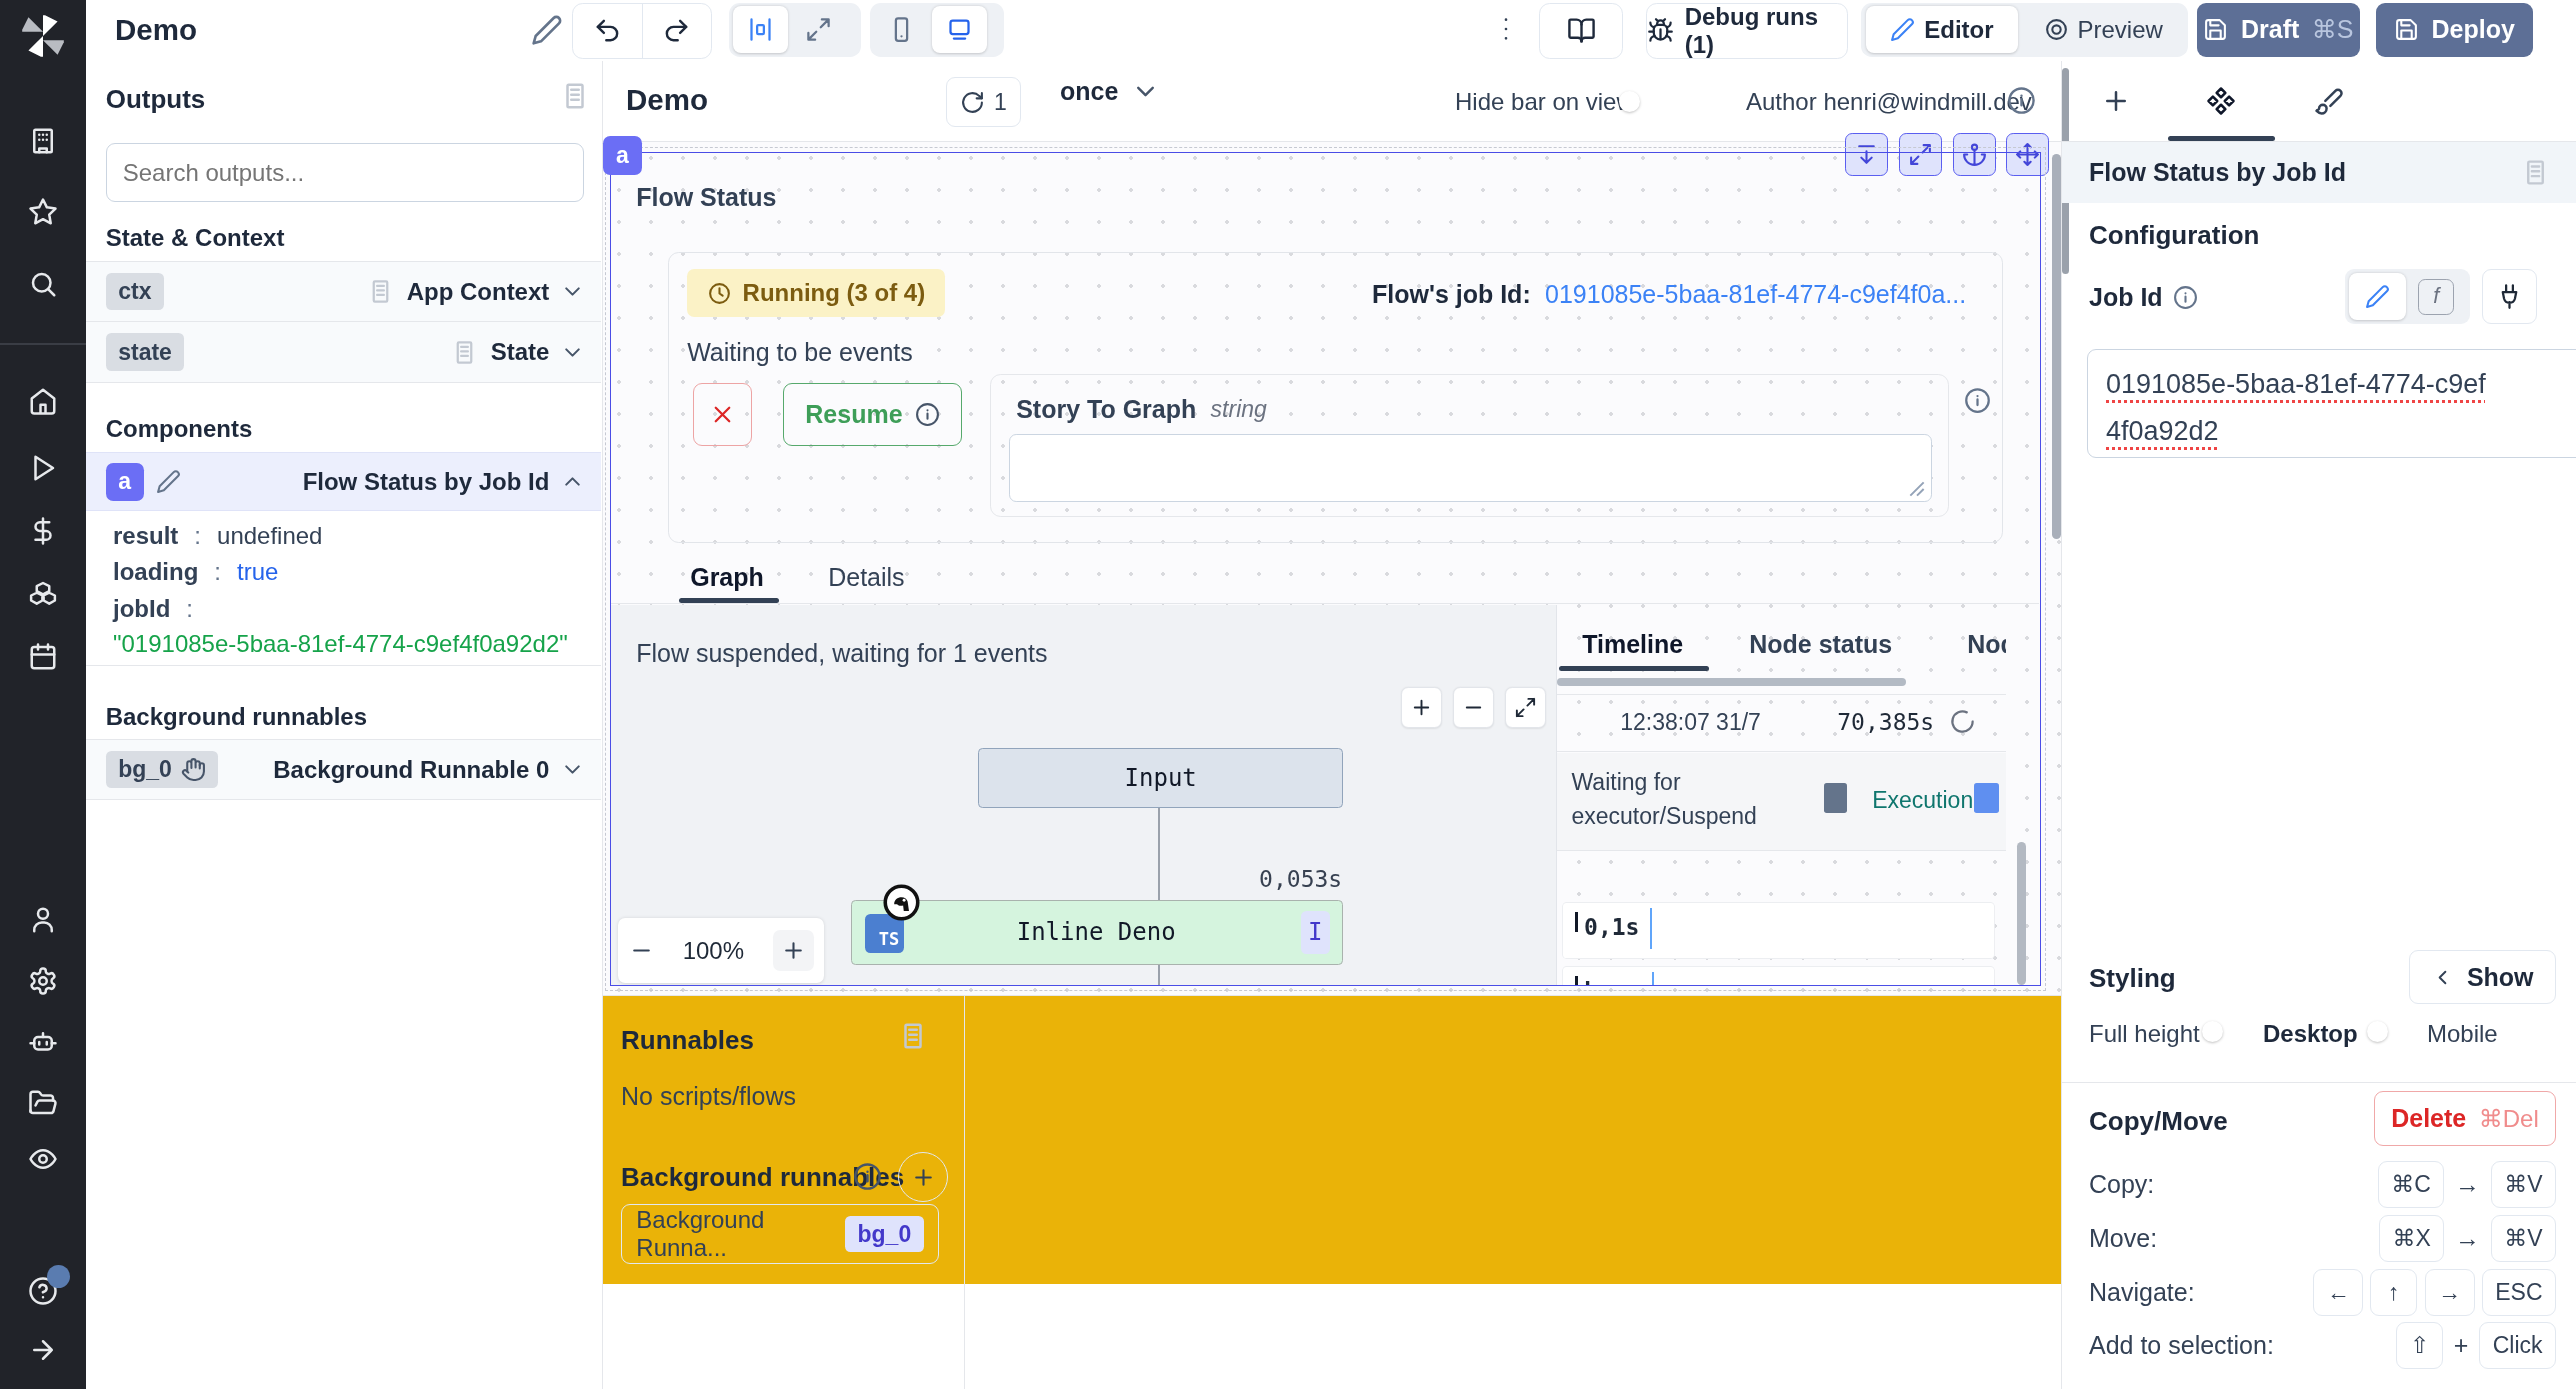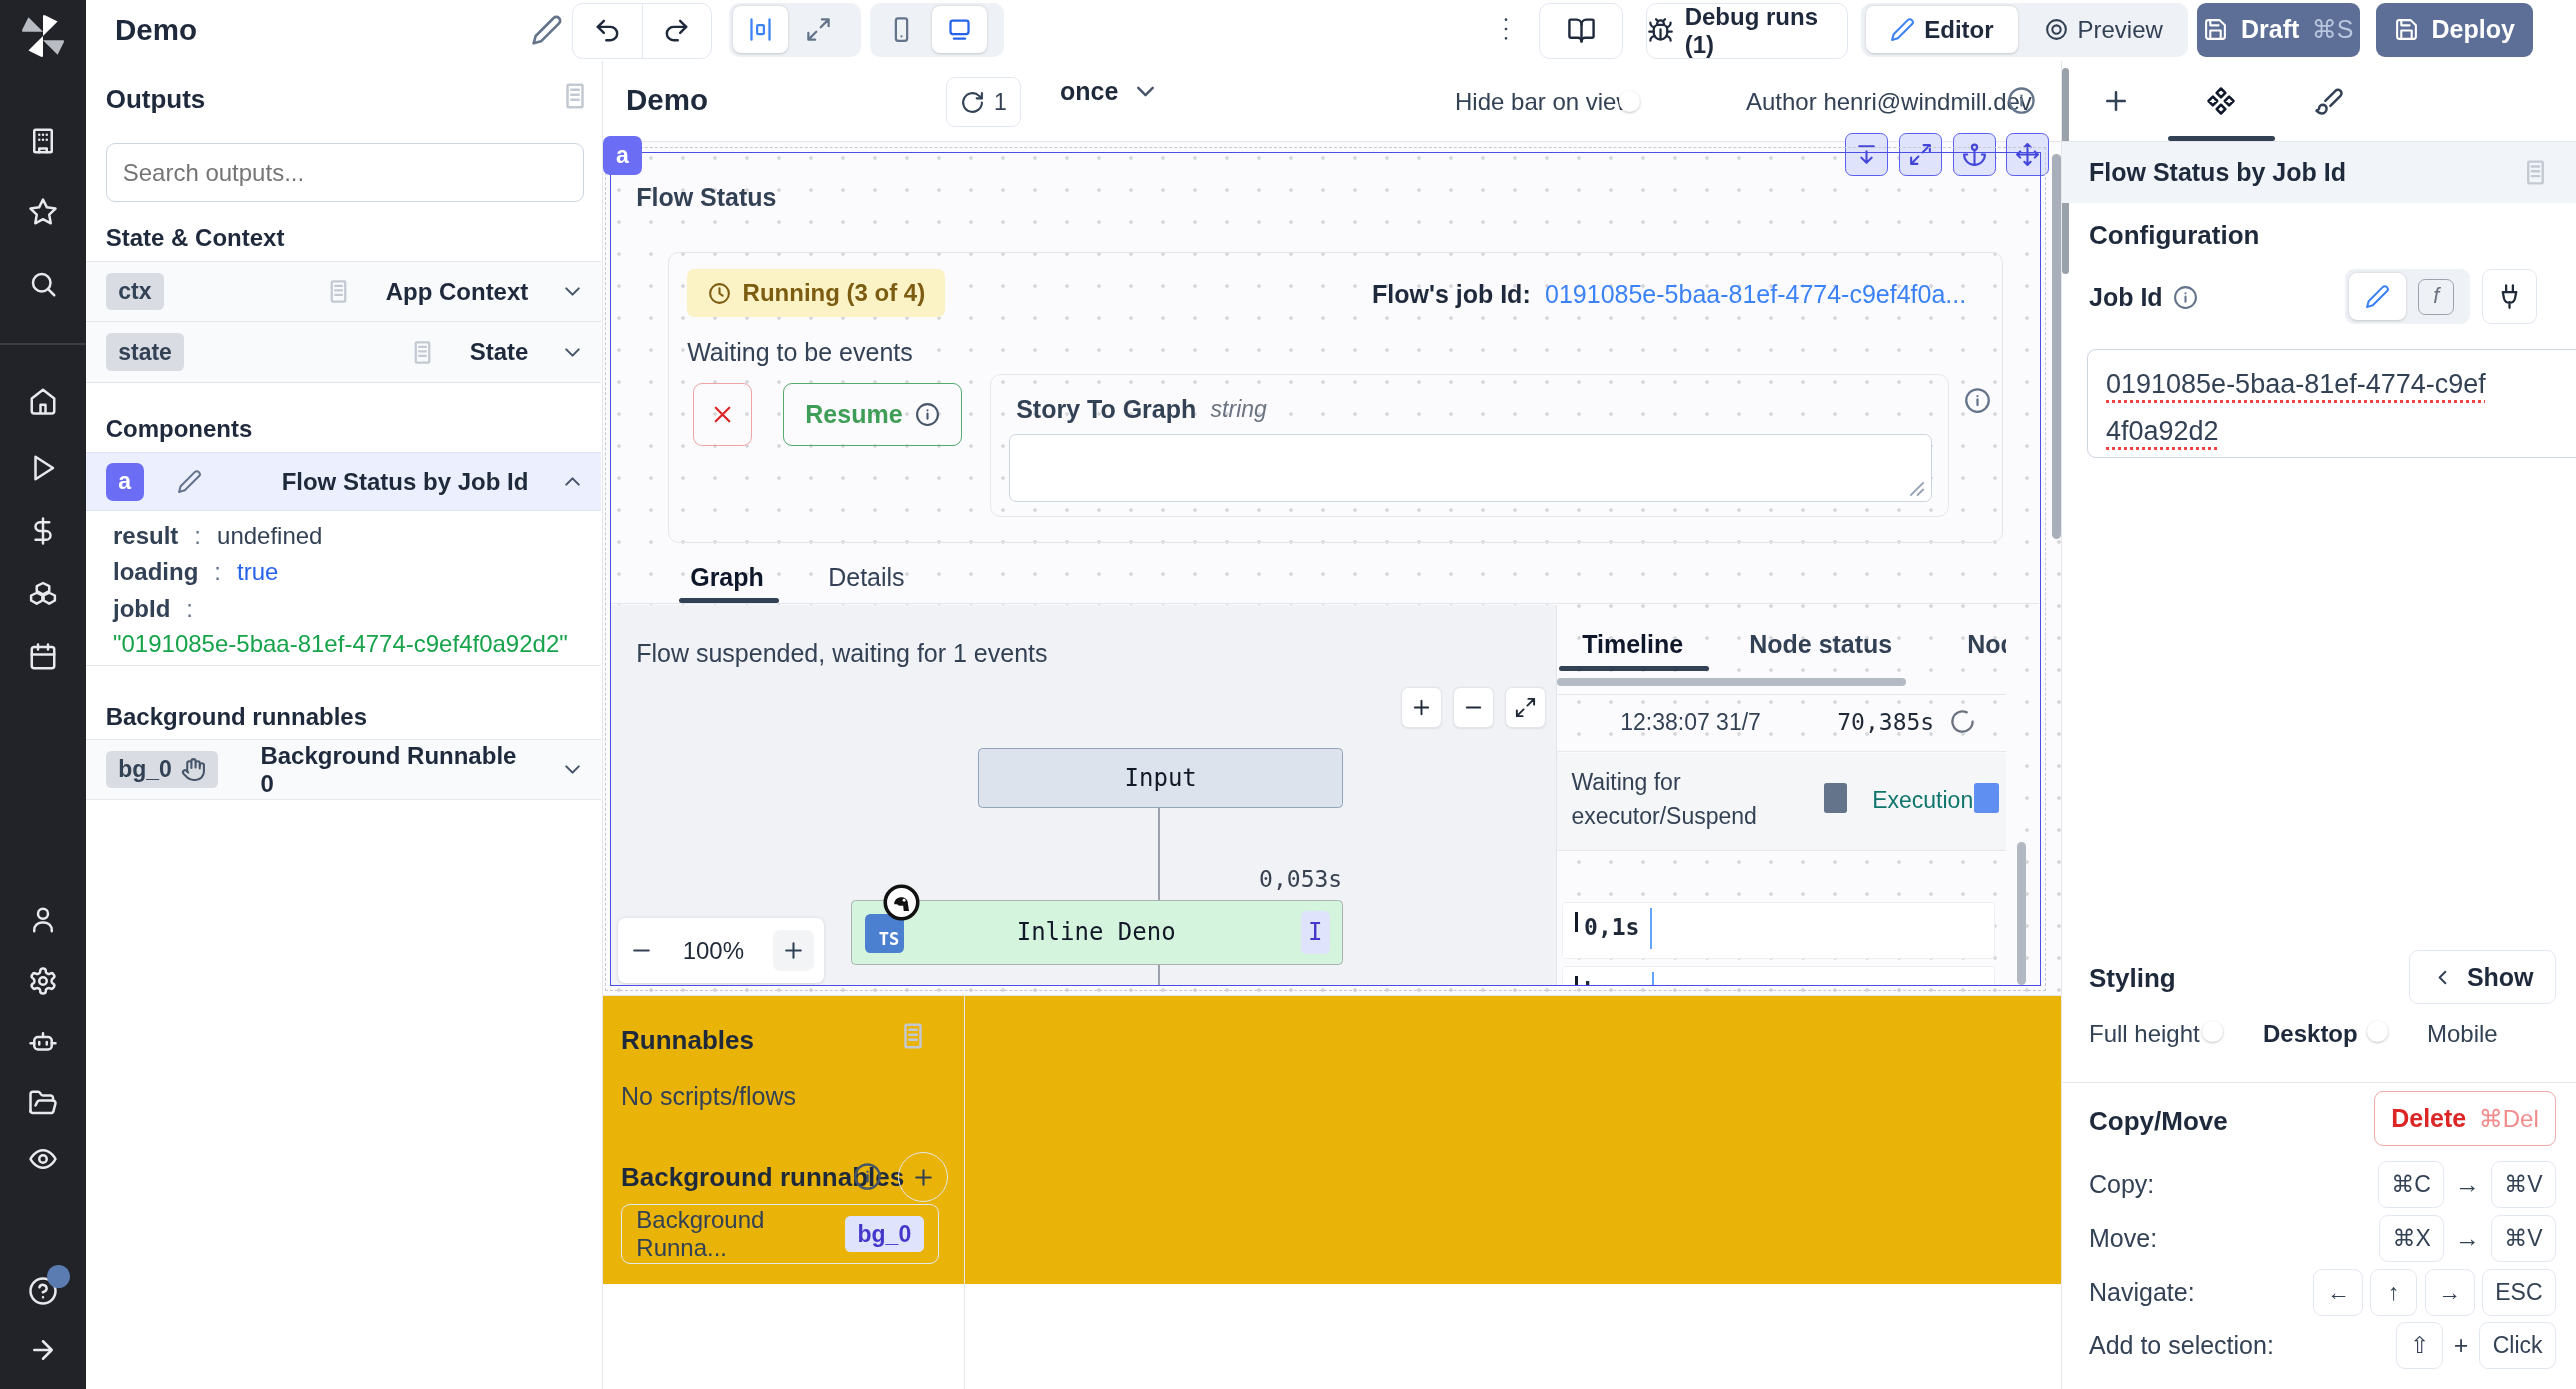--- a/index.html
+++ b/index.html
@@ -21,21 +21,21 @@
   
   #header{left:86px;top:0;width:2490px;height:61px;background:#fff;border-bottom:1.8px solid #e5e7eb;}
   .hgroup{position:absolute;top:2.7px;height:54px;border-radius:10.7px;display:flex;align-items:center;}
   .bordered{border:0.9px solid #e2e8f0;background:#fff;}
   .graybg{background:#eef1f5;}
   .pill{background:#fff;border-radius:8px;box-shadow:0 0.9px 2.7px rgba(0,0,0,.18);display:flex;align-items:center;justify-content:center;gap:9px;height:47px;}
   .navy-btn{background:#5d6f96;color:#fff;border-radius:9px;display:flex;align-items:center;gap:12.5px;justify-content:center;font-weight:bold;font-size:25px;}
 
   
   #sidebar{left:86px;top:61px;width:517px;height:1329px;background:#fff;border-right:1.8px solid #e5e7eb;box-sizing:border-box;}
-  .side-row{position:absolute;left:0;width:515px;background:#f8fafc;border-top:0.9px solid #e5e7eb;border-bottom:0.9px solid #e5e7eb;display:flex;align-items:center;box-sizing:border-box;padding:0 16px 0 19.7px;gap:21px;}
+  .side-row{position:absolute;left:0;width:515px;background:#f8fafc;border-top:0.9px solid #e5e7eb;border-bottom:0.9px solid #e5e7eb;display:flex;align-items:center;box-sizing:border-box;padding:0 16px 0 19.7px;}
   .badge-gray{background:#d9dde3;color:#334155;font-weight:bold;font-size:23px;border-radius:5.4px;padding:5.4px 12.5px;display:inline-flex;align-items:center;gap:9px;}
   .doc-ic{color:#c3c9d2;}
   .chev{color:#475569;}
 
   
   #main{left:603px;top:61px;width:1458px;height:1329px;background:#fff;}
   #canvas-hd{position:absolute;left:0;top:0;width:1458px;height:81px;background:#fff;border-bottom:1.8px solid #e5e7eb;box-sizing:border-box;}
   #canvas-bg{position:absolute;left:0;top:81px;width:1458px;height:853px;background-color:#fbfbfd;
      background-image:radial-gradient(circle,#d9dade 1.8px,transparent 1.8px);background-size:32px 32px;}
   #component{position:absolute;left:7.2px;top:91px;width:1431px;height:834px;border:1.8px solid #4a4de6;outline:0.9px dashed #c6c9d2;outline-offset:4.5px;overflow:hidden;box-sizing:border-box;}

